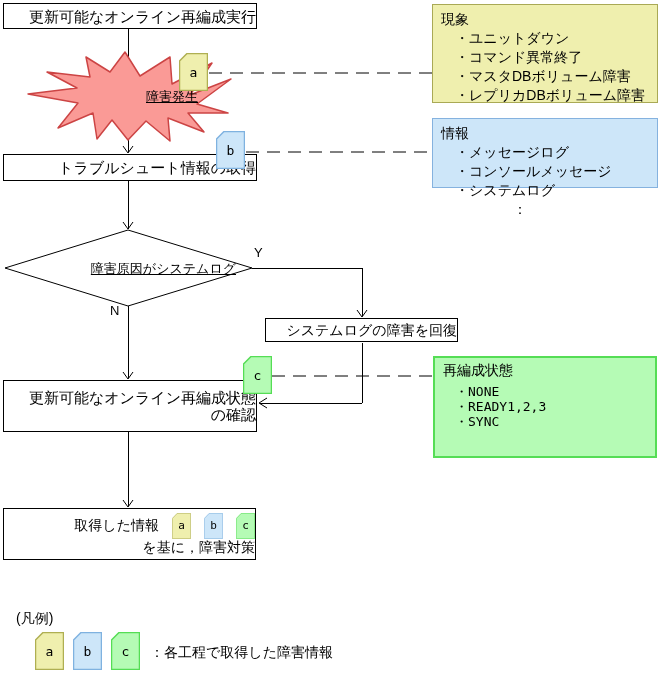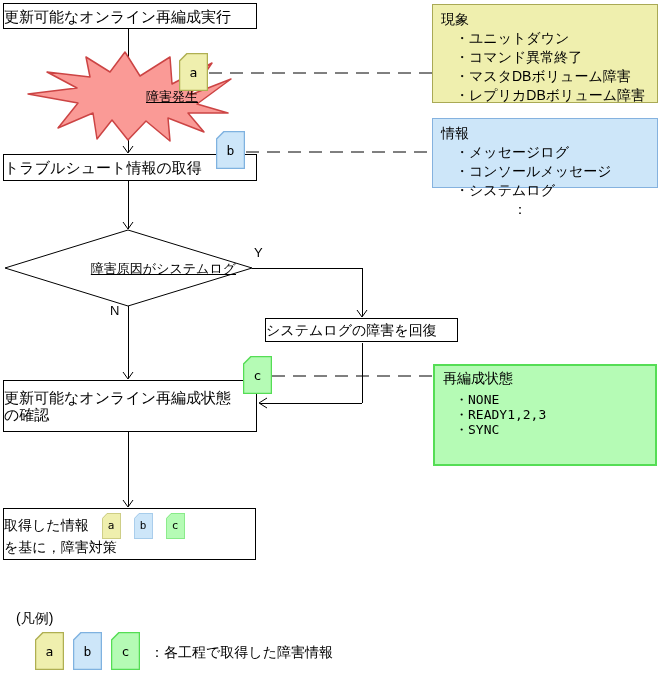--- a/index.html
+++ b/index.html
@@ -11,21 +11,21 @@
   svg.layer line, svg.layer polyline { stroke:#000; stroke-width:1; fill:none; }
   .dash { stroke-width:5; stroke-dasharray:13 8; }
   .dash-a { stroke:var(--yellow-dash); }
   .dash-b { stroke:var(--blue-dash); }
   .dash-c { stroke:var(--green-dash); }
   .burst-shape { fill:var(--burst-fill); stroke:var(--burst-border); stroke-width:1.5; stroke-linejoin:round; }
   .diamond-shape { fill:#fff; stroke:#000; stroke-width:1; }
 
   .fbox {
     position:absolute; background:#fff; border:1px solid #000; box-sizing:content-box;
-    display:flex; flex-direction:column; align-items:flex-start; justify-content:center;
+    display:flex; flex-direction:column; align-items:flex-end; justify-content:center;
     text-align:center; font-size:15px; line-height:17px;
   }
   .floating-label { position:absolute; font-size:13px; text-align:right;text-decoration:underline; }
   .small-label { position:absolute; font-size:13px; }
 
   .callout { position:absolute; box-sizing:border-box; font-size:14px; line-height:19px; padding:5px 8px; }
   .callout .item { padding-left:14px; }
   .callout-yellow { background:var(--yellow-fill); border:1px solid var(--yellow-border); }
   .callout-blue   { background:var(--blue-fill);   border:1px solid var(--blue-border); }
   .callout-green  { background:var(--green-fill);  border:2px solid var(--green-border); line-height:15px; }
@@ -163,21 +163,21 @@
   </div>
 
   <div class="callout callout-blue" style="left:432px; top:118px; width:226px; height:70px;">
     <div class="title">情報</div>
     <div class="item">・メッセージログ</div>
     <div class="item">・コンソールメッセージ</div>
     <div class="item">・システムログ</div>
     <div class="item ellipsis-mark">：</div>
   </div>
 
-  <div class="callout callout-green" style="left:433px; top:356px; width:224px; height:102px;margin-top:8px;">
+  <div class="callout callout-green" style="left:433px; top:356px; width:224px; height:102px;">
     <div class="title">再編成状態</div>
     <div class="item">・NONE</div>
     <div class="item">・READY1,2,3</div>
     <div class="item">・SYNC</div>
   </div>
 
   <div class="small-label" style="left:16px; top:610px; font-size:14px;">(凡例)</div>
 
   <div class="tag tag-a" style="left:35px; top:632px;">
     <svg width="29" height="38" viewBox="0 0 29 38">

